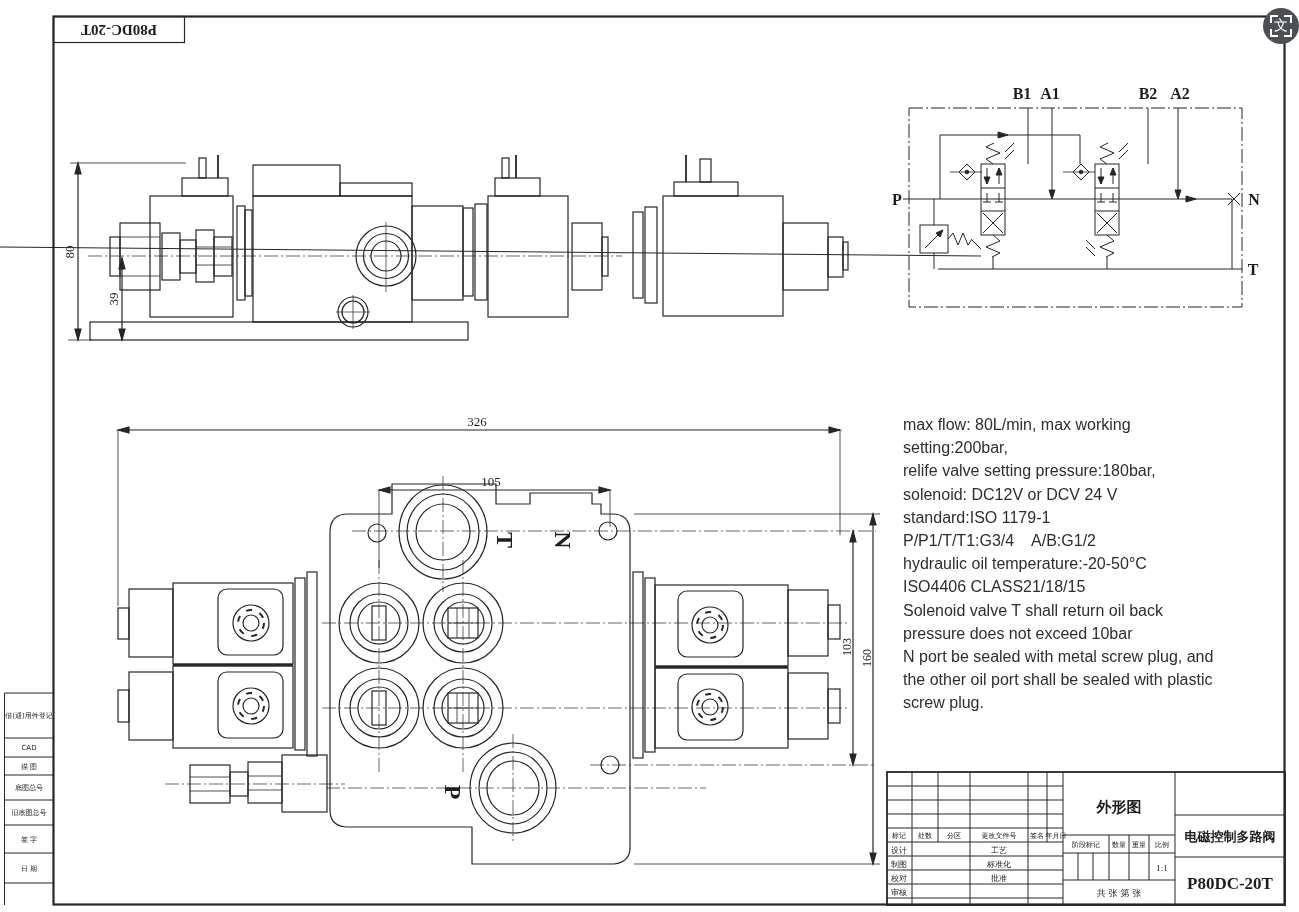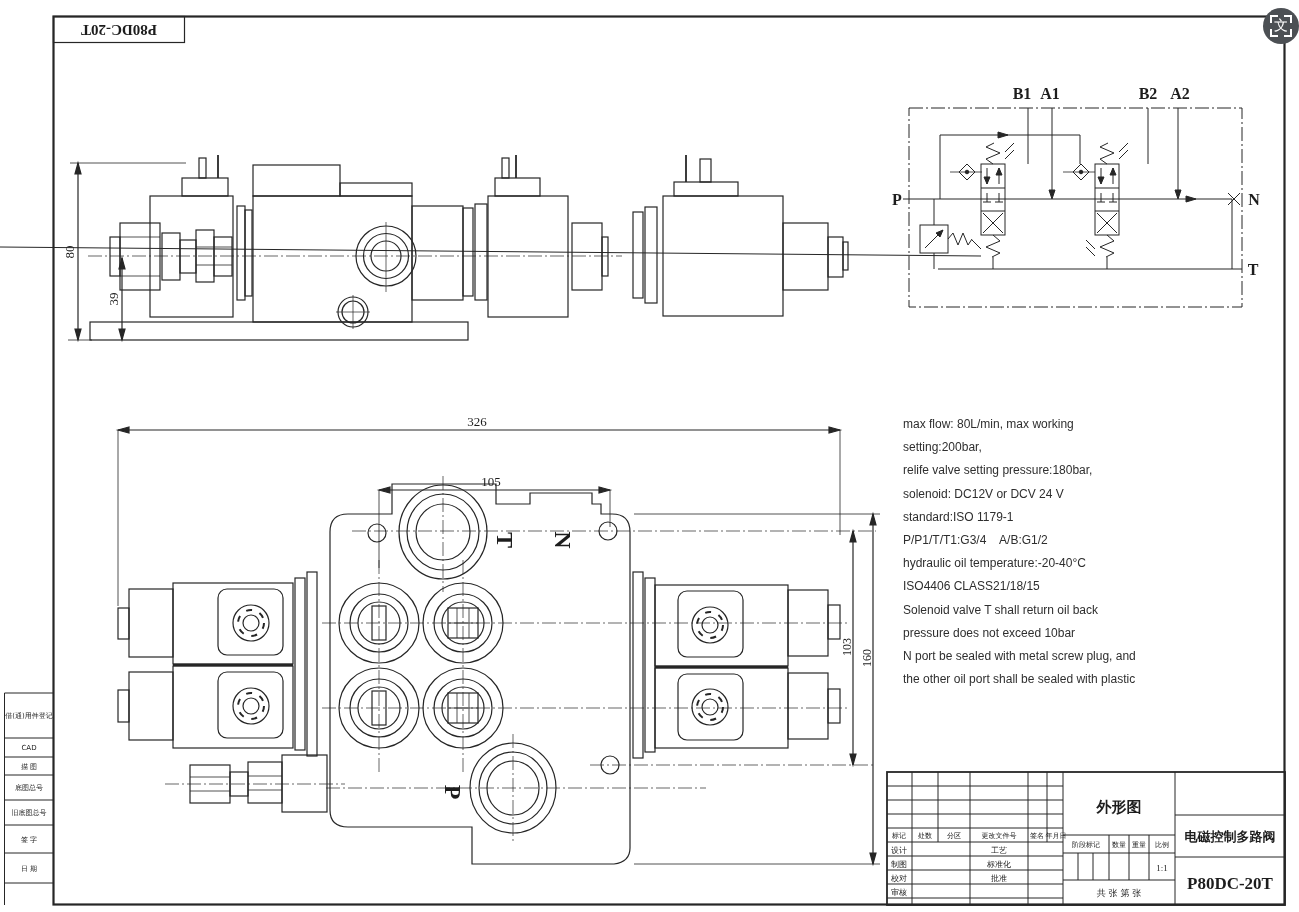--- a/index.html
+++ b/index.html
@@ -4,21 +4,21 @@
 <style>
   html,body{margin:0;padding:0;background:#fff;}
   #page{position:relative;width:1299px;height:912px;background:#ffffff;overflow:hidden;
         font-family:"Liberation Sans",sans-serif;color:#222;}
   svg{position:absolute;left:0;top:0;}
   svg text{fill:#1d1d1d;}
   .cad{font-family:"Liberation Serif",serif;}
   .cn{font-family:"DejaVu Sans",sans-serif;}
   
   #specs{position:absolute;left:903px;top:413px;width:300px;z-index:5;}
-  .spec{font-size:12px;line-height:23.2px;color:#2e2e2e;white-space:pre;
+  .spec{font-size:16px;line-height:23.2px;color:#2e2e2e;white-space:pre;
         font-family:"Liberation Sans",sans-serif;}
   
   #ticon{position:absolute;left:1263px;top:8px;width:36px;height:36px;border-radius:50%;
          background:#4c5054;z-index:9;display:flex;align-items:center;justify-content:center;}
   #ticon .glyph{color:#fff;font-size:14px;font-family:"DejaVu Sans",sans-serif;}
   .br{position:absolute;width:6px;height:6px;border:0 solid #fff;}
   .br.tl{left:7px;top:7px;border-left-width:2px;border-top-width:2px;}
   .br.tr{right:7px;top:7px;border-right-width:2px;border-top-width:2px;}
   .br.bl{left:7px;bottom:7px;border-left-width:2px;border-bottom-width:2px;}
   .br.brr{right:7px;bottom:7px;border-right-width:2px;border-bottom-width:2px;}
@@ -422,26 +422,27 @@
   </g>
 </svg>
 
 <div id="specs">
   <div class="spec">max flow: 80L/min, max working</div>
   <div class="spec">setting:200bar,</div>
   <div class="spec">relife valve setting pressure:180bar,</div>
   <div class="spec">solenoid: DC12V or DCV 24 V</div>
   <div class="spec">standard:ISO 1179-1</div>
   <div class="spec">P/P1/T/T1:G3/4    A/B:G1/2</div>
-  <div class="spec">hydraulic oil temperature:-20-40°C</div>
+  <div class="spec">hydraulic oil temperature:-20-50°C</div>
   <div class="spec">ISO4406 CLASS21/18/15</div>
   <div class="spec">Solenoid valve T shall return oil back</div>
   <div class="spec">pressure does not exceed 10bar</div>
   <div class="spec">N port be sealed with metal screw plug, and</div>
   <div class="spec">the other oil port shall be sealed with plastic</div>
+  <div class="spec">screw plug.</div>
 </div>
 
 <div id="ticon">
   <span class="glyph">文</span>
   <span class="br tl"></span>
   <span class="br tr"></span>
   <span class="br bl"></span>
   <span class="br brr"></span>
 </div>
 

